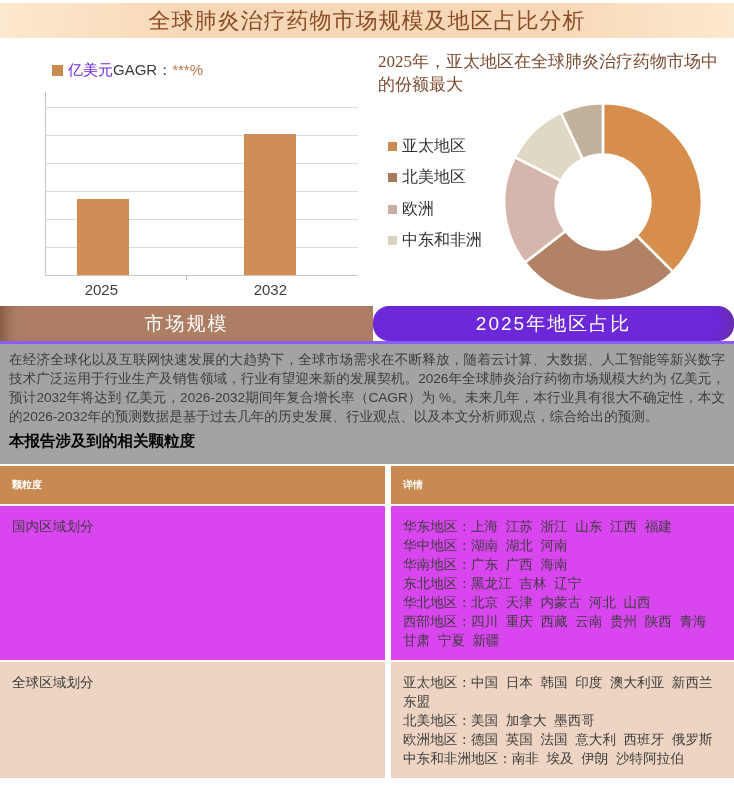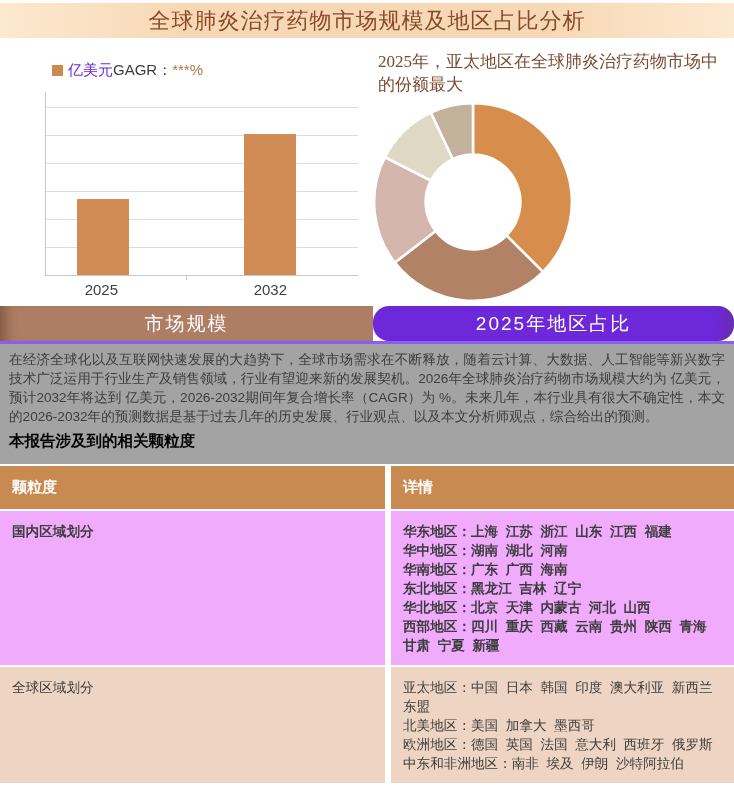--- a/index.html
+++ b/index.html
@@ -55,23 +55,23 @@
   .tab-2{flex:1;background:#6d28d9;box-shadow:inset -14px 0 14px -10px rgba(90,70,40,.35);border-radius:16px;}
   
   .desc{background:#a3a3a3;padding:6px 9px 4px 9px;height:110px;}
   .desc p{margin:0;font-size:13.6px;line-height:19px;color:#3d3d3d;text-align:justify;white-space:pre-wrap;}
   .desc h2{margin:5px 0 0 0;text-align:left;font-size:15.5px;color:#000;font-weight:700;}
   
   .gtable{width:734px;}
   .trow{display:flex;margin-top:2px;}
   .trow .c1{width:385px;padding:11px 10px 10px 12px;box-sizing:border-box;}
   .trow .c2{flex:1;margin-left:6px;padding:11px 10px 10px 12px;box-sizing:border-box;}
-  .thead .c1,.thead .c2{background:#c98a52;color:#fff;font-weight:700;font-size:15px;padding-top:12px;padding-bottom:12px;}
+  .thead .c1,.thead .c2{background:#c98a52;color:#fff;font-weight:700;font-size:10px;padding-top:12px;padding-bottom:12px;}
   .rdark .c1,.rdark .c2{background:#eed4c2;}
-  .rlight .c1,.rlight .c2{background:#f0abfc;font-weight:bold;}
+  .rlight .c1,.rlight .c2{background:#d946ef;}
   .cell-text{font-size:13.6px;line-height:19px;color:#3d3d3d;white-space:pre-wrap;}
 </style>
 </head>
 <body>
 
 <div class="page">
 
   <header class="title-bar">
     <h1>全球肺炎治疗药物市场规模及地区占比分析</h1>
   </header>
@@ -91,20 +91,38 @@
       <div class="x-ticks">
         <div class="mid-tick"></div>
         <span class="x-label t1">2025</span>
         <span class="x-label t2">2032</span>
       </div>
     </div>
 
     <div class="pie-panel">
       <h2 class="pie-headline">2025年，亚太地区在全球肺炎治疗药物市场中的份额最大</h2>
       <div class="pie-area">
+        <ul class="pie-legend">
+          <li>
+              <span class="swatch" style="background: rgb(205, 138, 78);"></span>
+              <span>亚太地区</span>
+            </li>
+          <li>
+              <span class="swatch" style="background: rgb(168, 122, 94);"></span>
+              <span>北美地区</span>
+            </li>
+          <li>
+              <span class="swatch" style="background: rgb(202, 172, 162);"></span>
+              <span>欧洲</span>
+            </li>
+          <li>
+              <span class="swatch" style="background: rgb(216, 210, 190);"></span>
+              <span>中东和非洲</span>
+            </li>
+        </ul>
         <div class="donut-wrap">
           <svg width="206" height="206" viewBox="0 0 200 200">
               <path d="M 100 4 A 96 96 0 0 1 167.88225099390857 167.88225099390854 L 132.5269119345812 132.5269119345812 A 46 46 0 0 0 100 54 Z" fill="#d78e4c" stroke="#fff" stroke-width="2.5" stroke-linejoin="round"></path>
               <path d="M 167.88225099390857 167.88225099390854 A 96 96 0 0 1 24.145118811933713 158.83907715068574 L 63.65286943071824 128.19372446803692 A 46 46 0 0 0 132.5269119345812 132.5269119345812 Z" fill="#b18266" stroke="#fff" stroke-width="2.5" stroke-linejoin="round"></path>
               <path d="M 24.145118811933713 158.83907715068574 A 96 96 0 0 1 14.463373677916678 56.416912025003526 L 59.01369988733508 79.11643701198085 A 46 46 0 0 0 63.65286943071824 128.19372446803692 Z" fill="#d5b6ac" stroke="#fff" stroke-width="2.5" stroke-linejoin="round"></path>
               <path d="M 14.463373677916678 56.416912025003526 A 96 96 0 0 1 59.12518800975299 13.136602963262135 L 80.41415258800664 58.37795558656311 A 46 46 0 0 0 59.01369988733508 79.11643701198085 Z" fill="#ded8c5" stroke="#fff" stroke-width="2.5" stroke-linejoin="round"></path>
               <path d="M 59.12518800975299 13.136602963262135 A 96 96 0 0 1 99.99999999999997 4 L 99.99999999999999 54 A 46 46 0 0 0 80.41415258800664 58.37795558656311 Z" fill="#c3b29b" stroke="#fff" stroke-width="2.5" stroke-linejoin="round"></path>
             </svg>
         </div>
       </div>

